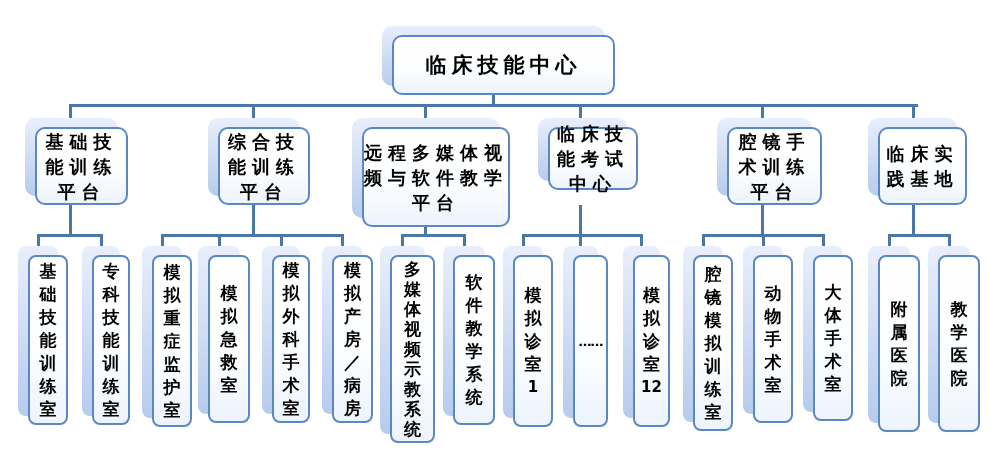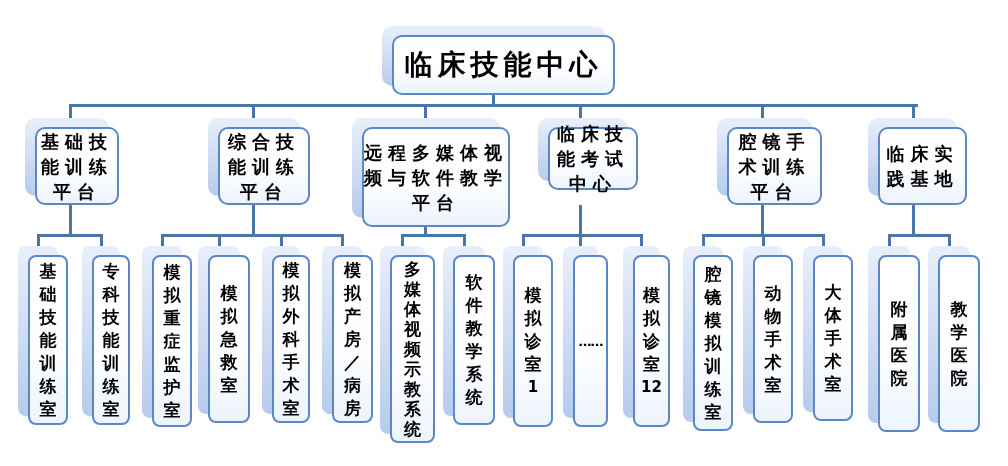--- a/index.html
+++ b/index.html
@@ -46,21 +46,21 @@
     border: 2px solid var(--border);
     border-radius: 10px;
     display: flex;
     align-items: center;
     justify-content: center;
     text-align: center;
     font-weight: bold;
     color: var(--text);
   }
   .root .box {
-    font-size: 28px;
+    font-size: 21px;
     letter-spacing: 5px;
     white-space: nowrap;
   }
   .branch .box {
     font-size: 18px;
     letter-spacing: 6px;
     line-height: 25px;
     white-space: pre-line;
   }
   .leaf .shadow { border-radius: 8px; }
@@ -119,21 +119,21 @@
   <div class="line" style="left:762px;top:234px;width:3px;height:22px"></div>
   <div class="line" style="left:822px;top:234px;width:3px;height:22px"></div>
   <div class="line" style="left:888px;top:234px;width:3px;height:22px"></div>
   <div class="line" style="left:948px;top:234px;width:3px;height:22px"></div>
 
   <div class="node root" style="left:392px;top:35px;width:223px;height:60px">
     <div class="shadow"></div>
     <div class="box">临床技能中心</div>
   </div>
 
-  <div class="node branch" style="left:35px;top:127px;width:84px;height:78px">
+  <div class="node branch" style="left:35px;top:127px;width:93px;height:78px">
     <div class="shadow"></div>
     <div class="box">基础技
 能训练
 平台</div>
   </div>
   <div class="node branch" style="left:218px;top:127px;width:92px;height:78px">
     <div class="shadow"></div>
     <div class="box">综合技
 能训练
 平台</div>

